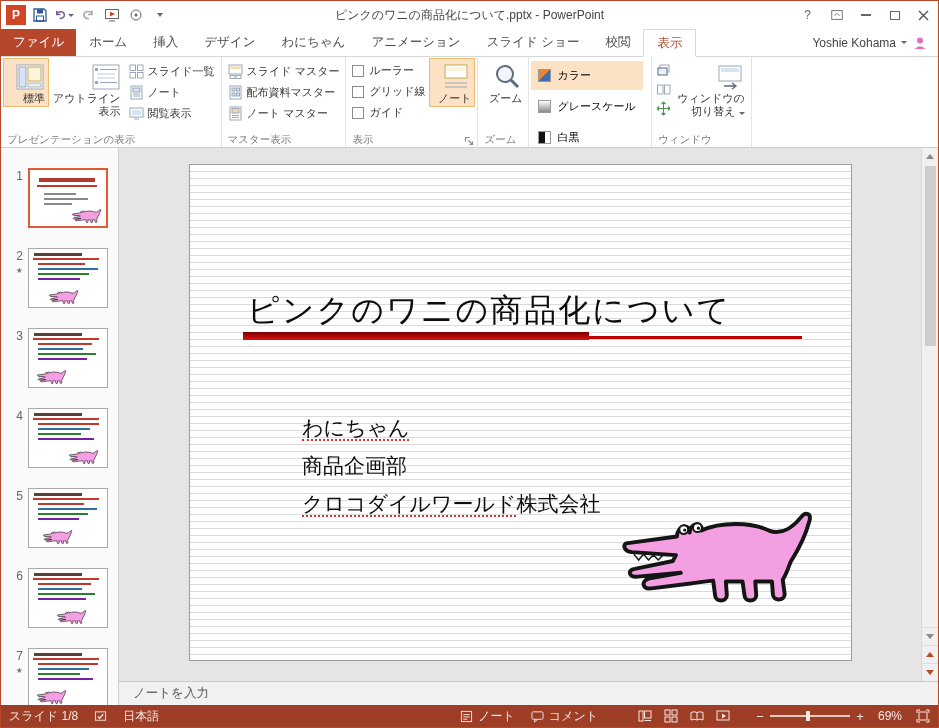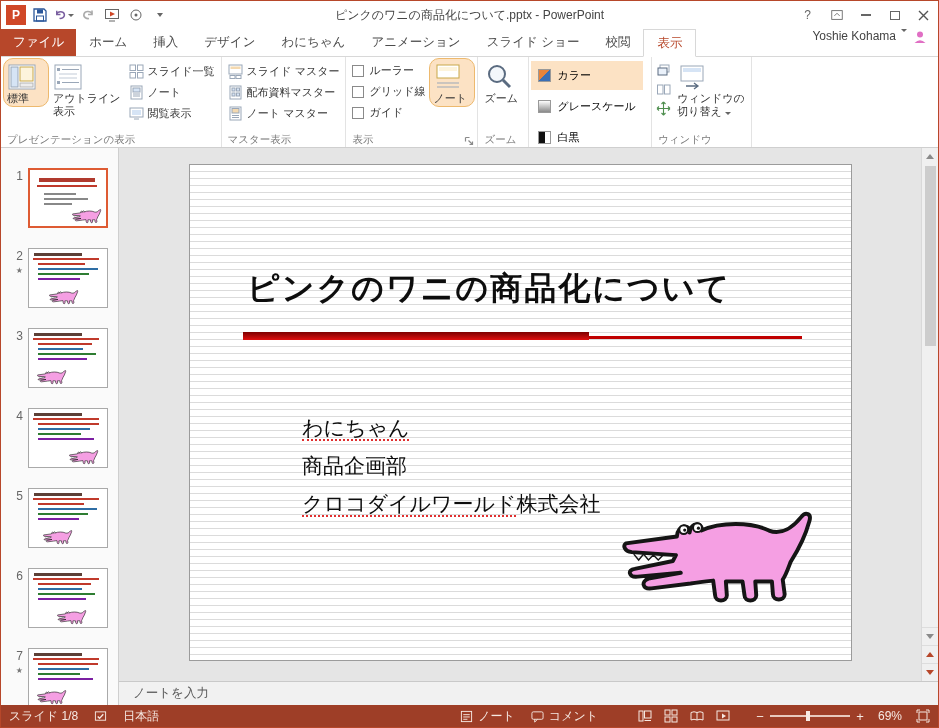--- a/index.html
+++ b/index.html
@@ -17,28 +17,28 @@
   .win-controls { margin-left:auto; display:flex; z-index:2; }
   .win-btn { width:29px; height:24px; display:flex; align-items:center; justify-content:center; color:#666; font-size:12px; }
   .ico-min { width:10px; height:1px; border-bottom:2px solid #666; display:inline-block; }
   .ico-max { width:10px; height:9px; border:1.5px solid #666; display:inline-block; }
 
   
   .tabrow { height:27px; display:flex; align-items:stretch; background:#fff; flex:0 0 27px; font-size:12.5px; position:relative; z-index:3; }
   .tab-file { background:#B7472A; color:#fff; padding:0 12px; display:flex; align-items:center; }
   .tab { padding:0 13px; color:#4b4b4b; display:flex; align-items:center; }
   .tab.active { color:#B7472A; background:#fff; border:1px solid #D8D8D8; border-bottom:1px solid #fff; margin-bottom:-1px; }
-  .user-area { margin-left:auto; display:flex; align-items:flex-start; gap:5px; padding-right:10px; color:#444; font-size:12px; }
+  .user-area { margin-left:auto; display:flex; align-items:center; gap:5px; padding-right:10px; color:#444; font-size:12px; }
 
   
   .ribbon { height:92px; flex:0 0 92px; background:#fff; border-top:1px solid #D8D8D8; border-bottom:1px solid #CFCFCF; display:flex; overflow:hidden; }
   .rgroup { display:flex; flex-direction:column; border-right:1px solid #E3E3E3; padding:1px 2px 0 2px; position:relative; }
   .rbody { flex:1; display:flex; align-items:flex-start; }
   .rlabel { height:15px; line-height:15px; text-align:left; font-size:10.5px; color:#7A7A7A; white-space:nowrap; padding:0 4px; }
-  .bigbtn { min-width:46px; display:flex; flex-direction:column; align-items:flex-start; padding:3px 3px 1px; border:1px solid transparent; border-radius:10px; }
+  .bigbtn { min-width:46px; display:flex; flex-direction:column; align-items:flex-end; padding:3px 3px 1px; border:1px solid transparent; border-radius:0; }
   .bigbtn .bicon { width:30px; height:30px; flex:0 0 30px; }
   .blabel { font-size:11px; line-height:13px; text-align:center; color:#333; white-space:nowrap; }
   .sel { background:#FCE2C4; border:1px solid #EDB96E; }
   .smallcol { display:flex; flex-direction:column; padding-top:3px; }
   .smallbtn { display:flex; align-items:center; gap:4px; font-size:11px; color:#333; height:21px; padding:0 4px; white-space:nowrap; }
   .sicon { width:15px; height:15px; flex:0 0 15px; }
   .checkcol { display:flex; flex-direction:column; padding:5px 4px 0 4px; gap:6px; }
   .checkrow { display:flex; align-items:center; gap:5px; font-size:11px; color:#333; white-space:nowrap; }
   .cbox { width:12px; height:12px; border:1px solid #8a8a8a; background:#fff; flex:0 0 12px; }
   .colcol { display:flex; flex-direction:column; padding-top:3px; gap:2px; }
@@ -59,21 +59,21 @@
   .thumb-star { font-size:8px; color:#777; margin-top:3px; }
   .thumb-box { width:80px; height:60px; background:#fff; border:1px solid #A9A9A9; position:relative; overflow:hidden; }
   .thumb-box.selected { border:2px solid #DE5B33; }
   .thumb-inner { position:absolute; inset:0; }
 
   .rightcol { flex:1; display:flex; flex-direction:column; min-width:0; }
   .canvas { flex:1; background:#E5E5E5; position:relative; overflow:hidden; }
 
   .slide { position:absolute; left:70px; top:16px; width:663px; height:497px; border:1px solid #9B9B9B;
            background:repeating-linear-gradient(to bottom,#ffffff 0 6px,#DBDBDB 6px 7px); }
-  .slide-title { position:absolute; left:57px; top:102px; font-size:32px; letter-spacing:2px; color:#0d0d0d; font-weight:700; white-space:nowrap; }
+  .slide-title { position:absolute; left:57px; top:124px; font-size:32px; letter-spacing:2px; color:#0d0d0d; font-weight:400; white-space:nowrap; }
   .title-rule { position:absolute; left:53px; top:167px; width:346px; height:8px; background:linear-gradient(#7d0000,#e01010); }
   .title-rule-thin { position:absolute; left:399px; top:171px; width:213px; height:3px; background:#C00000; }
   .slide-body { position:absolute; left:112px; top:244px; font-size:21px; color:#0d0d0d; line-height:38px; }
   .sq { border-bottom:2px dotted #E03030; }
   .slide-croc { position:absolute; left:432px; top:346px; width:196px; height:98px; }
 
   
   .vscroll { position:absolute; top:0; right:0; bottom:0; width:17px; background:#F0F0F0; border-left:1px solid #D9D9D9; display:flex; flex-direction:column; align-items:center; }
   .sarrow { height:16px; width:17px; display:flex; align-items:center; justify-content:center; }
   .tri-up { width:0;height:0;border-left:4px solid transparent;border-right:4px solid transparent;border-bottom:5px solid #8A8A8A; }

